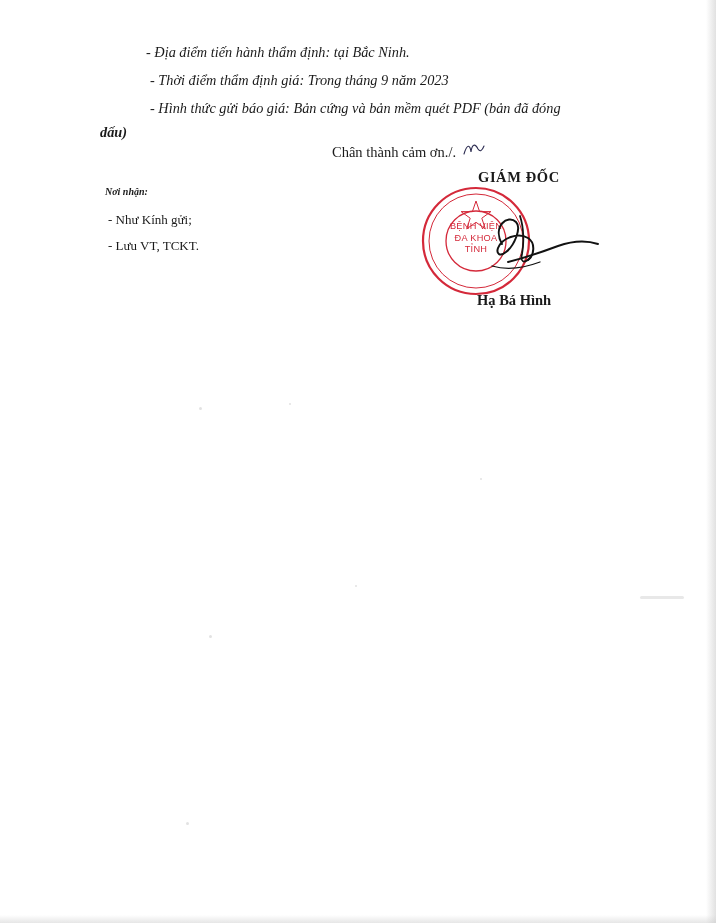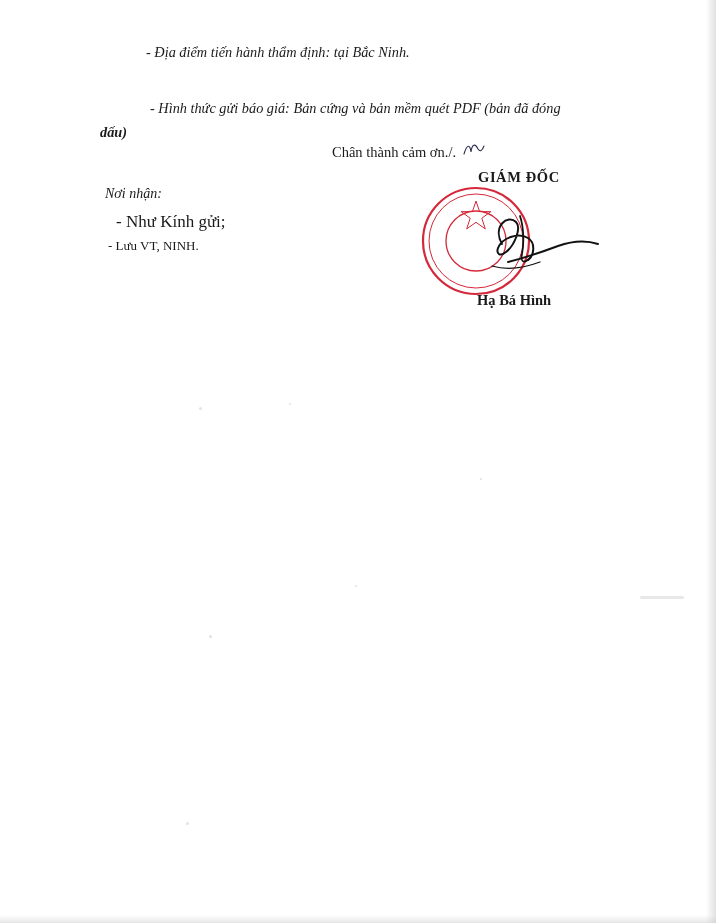--- a/index.html
+++ b/index.html
@@ -76,30 +76,30 @@
     left: 462px;
     top: 140px;
     width: 24px;
     height: 18px;
   }
 
   .recipients-title {
     position: absolute;
     left: 105px;
     top: 186px;
-    font-weight: normal;
+    font-weight: bold;
     font-style: italic;
-    font-size: 14px;
+    font-size: 10px;
     white-space: nowrap;
   }
   .recipient-1 {
     position: absolute;
-    left: 116px;
+    left: 108px;
     top: 212px;
-    font-size: 17px;
+    font-size: 13px;
     white-space: nowrap;
   }
   .recipient-2 {
     position: absolute;
     left: 108px;
     top: 238px;
     font-size: 13px;
     white-space: nowrap;
   }
 
@@ -162,46 +162,52 @@
     height: 90px;
     pointer-events: none;
   }
 </style>
 </head>
 <body>
 
 <div class="page">
 
   <div class="bullet-line line1">- Địa điểm tiến hành thẩm định: tại Bắc Ninh.</div>
+  <div class="bullet-line line2">- Thời điểm thẩm định giá: Trong tháng 9 năm 2023</div>
   <div class="bullet-line line3">- Hình thức gửi báo giá: Bản cứng và bản mềm quét PDF (bản đã đóng</div>
   <div class="bullet-line line3b">dấu)</div>
 
   <div class="thanks">Chân thành cảm ơn./.</div>
   <svg class="thanks-flourish" viewBox="0 0 24 18">
     <path d="M2 14 C5 4, 8 4, 9 12 C10 4, 13 3, 16 9 C18 12, 20 11, 22 6" fill="none" stroke="#2b2b50" stroke-width="1.1" stroke-linecap="round"></path>
   </svg>
 
   <div class="recipients-title">Nơi nhận:</div>
   <div class="recipient-1">- Như Kính gửi;</div>
-  <div class="recipient-2">- Lưu VT, NINH.</div>
+  <div class="recipient-2">- Lưu VT, TCKT.</div>
 
   <div class="director-title">GIÁM ĐỐC</div>
   <div class="director-name">Hạ Bá Hình</div>
 
   <div class="stamp">
     <svg width="112" height="112" viewBox="0 0 112 112">
       <circle cx="56" cy="56" r="53" fill="none" stroke="#d4293a" stroke-width="2.2"></circle>
       <circle cx="56" cy="56" r="47" fill="none" stroke="#d4293a" stroke-width="1"></circle>
       <circle cx="56" cy="56" r="30" fill="none" stroke="#d4293a" stroke-width="1.3"></circle>
       <path d="M56 16 L59.6 26.6 L70.9 26.6 L61.8 33.2 L65.3 43.9 L56 37.3 L46.7 43.9 L50.2 33.2 L41.1 26.6 L52.4 26.6 Z" fill="none" stroke="#d4293a" stroke-width="1"></path>
       <path id="stamparc" d="M 56 103 m -39 0 a 39 39 0 0 0 78 0" fill="none" stroke="none"></path>
       <text fill="#d4293a" font-family="Liberation Sans, sans-serif" font-size="8" letter-spacing="1.6">
         <textPath href="#stamparc" startOffset="8%">SỞ Y TẾ BẮC NINH</textPath>
       </text>
     </svg>
+    <div class="stamp-text stamp-inner-text">
+      <span>BỆNH VIỆN</span>
+      <span>ĐA KHOA</span>
+      <span>TỈNH</span>
+    </div>
   </div>
 
   <svg class="signature" viewBox="0 0 140 90">
     <path d="M40 48 C30 30, 46 18, 54 26 C60 32, 52 50, 44 56 C38 61, 34 58, 36 52 C40 42, 56 36, 66 42 C74 47, 72 60, 66 64" fill="none" stroke="#121212" stroke-width="2" stroke-linecap="round"></path>
     <path d="M58 20 C62 32, 62 48, 60 58 C58 66, 62 68, 68 62" fill="none" stroke="#121212" stroke-width="1.8" stroke-linecap="round"></path>
     <path d="M46 66 C62 62, 80 56, 96 50 C110 45, 124 44, 136 48" fill="none" stroke="#121212" stroke-width="1.9" stroke-linecap="round"></path>
     <path d="M30 70 C44 74, 62 72, 78 66" fill="none" stroke="#121212" stroke-width="1.3" stroke-linecap="round"></path>
   </svg>
 
   <div class="scan-speck" style="left:199px; top:407px; width:3px; height:3px;"></div>

